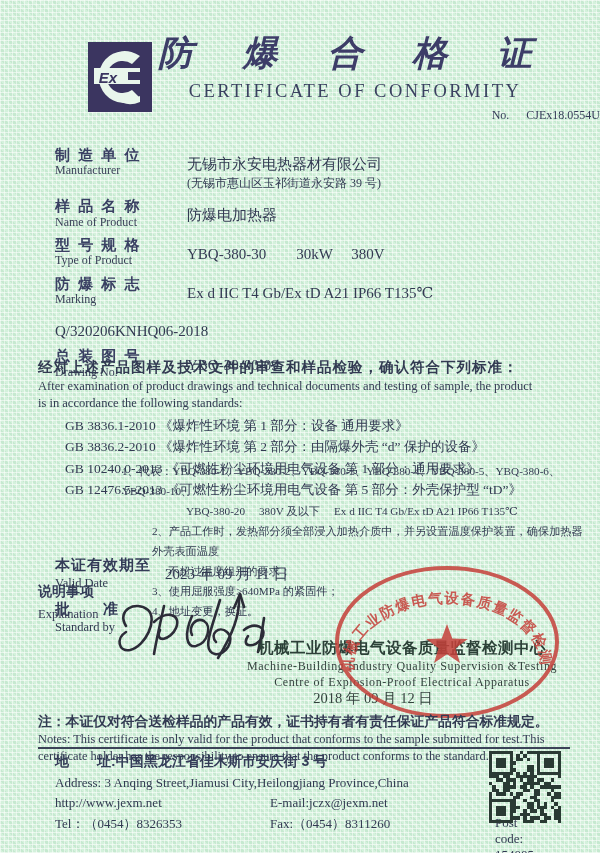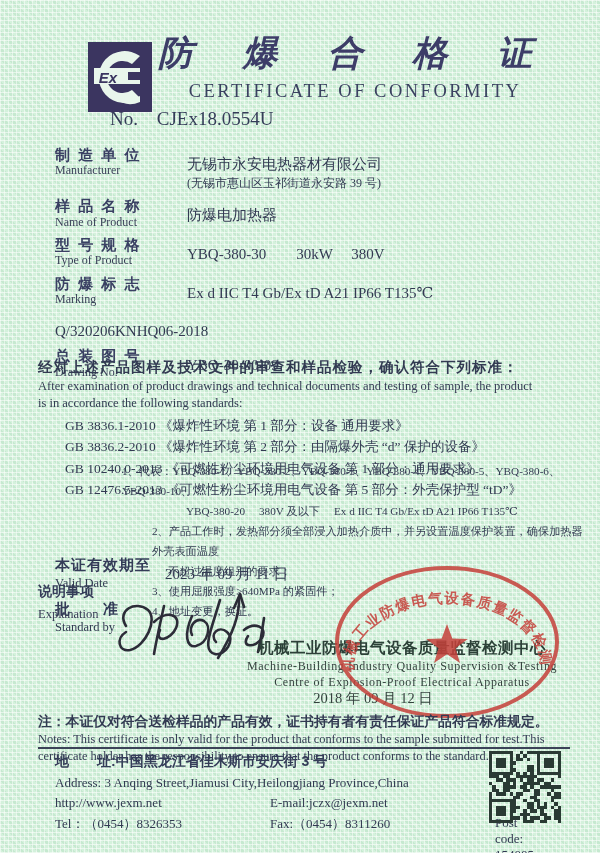--- a/index.html
+++ b/index.html
@@ -12,22 +12,22 @@
       repeating-linear-gradient(45deg, #d4f1dc 0 3px, #c6e9d0 3px 6px);
     font-family:"Liberation Serif","DejaVu Serif",serif;
     color:#323a52;
   }
   
   .logo{position:absolute;left:88px;top:42px;width:69px;height:70px;}
   .title-wrap{position:absolute;left:110px;top:30px;width:490px;text-align:center;}
   .title-cn{font-size:35px;font-weight:bold;letter-spacing:20px;color:#3d3d68;
     font-family:"Liberation Sans","DejaVu Sans",sans-serif;font-style:italic;}
   .title-en{font-size:18.5px;letter-spacing:2.5px;color:#3a4160;margin-top:4px;}
-  .cert-no{position:absolute;left:110px;top:108px;width:490px;text-align:left;
-    font-size:19px;color:#343c58;}
+  .cert-no{position:absolute;left:110px;top:108px;width:490px;text-align:right;
+    font-size:12px;color:#343c58;}
   .cert-no .num{margin-left:14px;}
   
   .fields{position:absolute;left:55px;top:146px;width:525px;}
   .frow{display:flex;margin-bottom:7px;}
   .flabel{width:132px;flex:none;}
   .flabel .cn{font-size:15px;font-weight:bold;letter-spacing:2px;color:#3a4063;
     font-family:"Liberation Sans","DejaVu Sans",sans-serif;line-height:1.15;}
   .flabel .en{font-size:12px;color:#394058;line-height:1.2;}
   .fvalue{font-size:15px;padding-top:9px;line-height:1.2;}
   .fvalue .sub{font-size:12px;margin-top:3px;}

